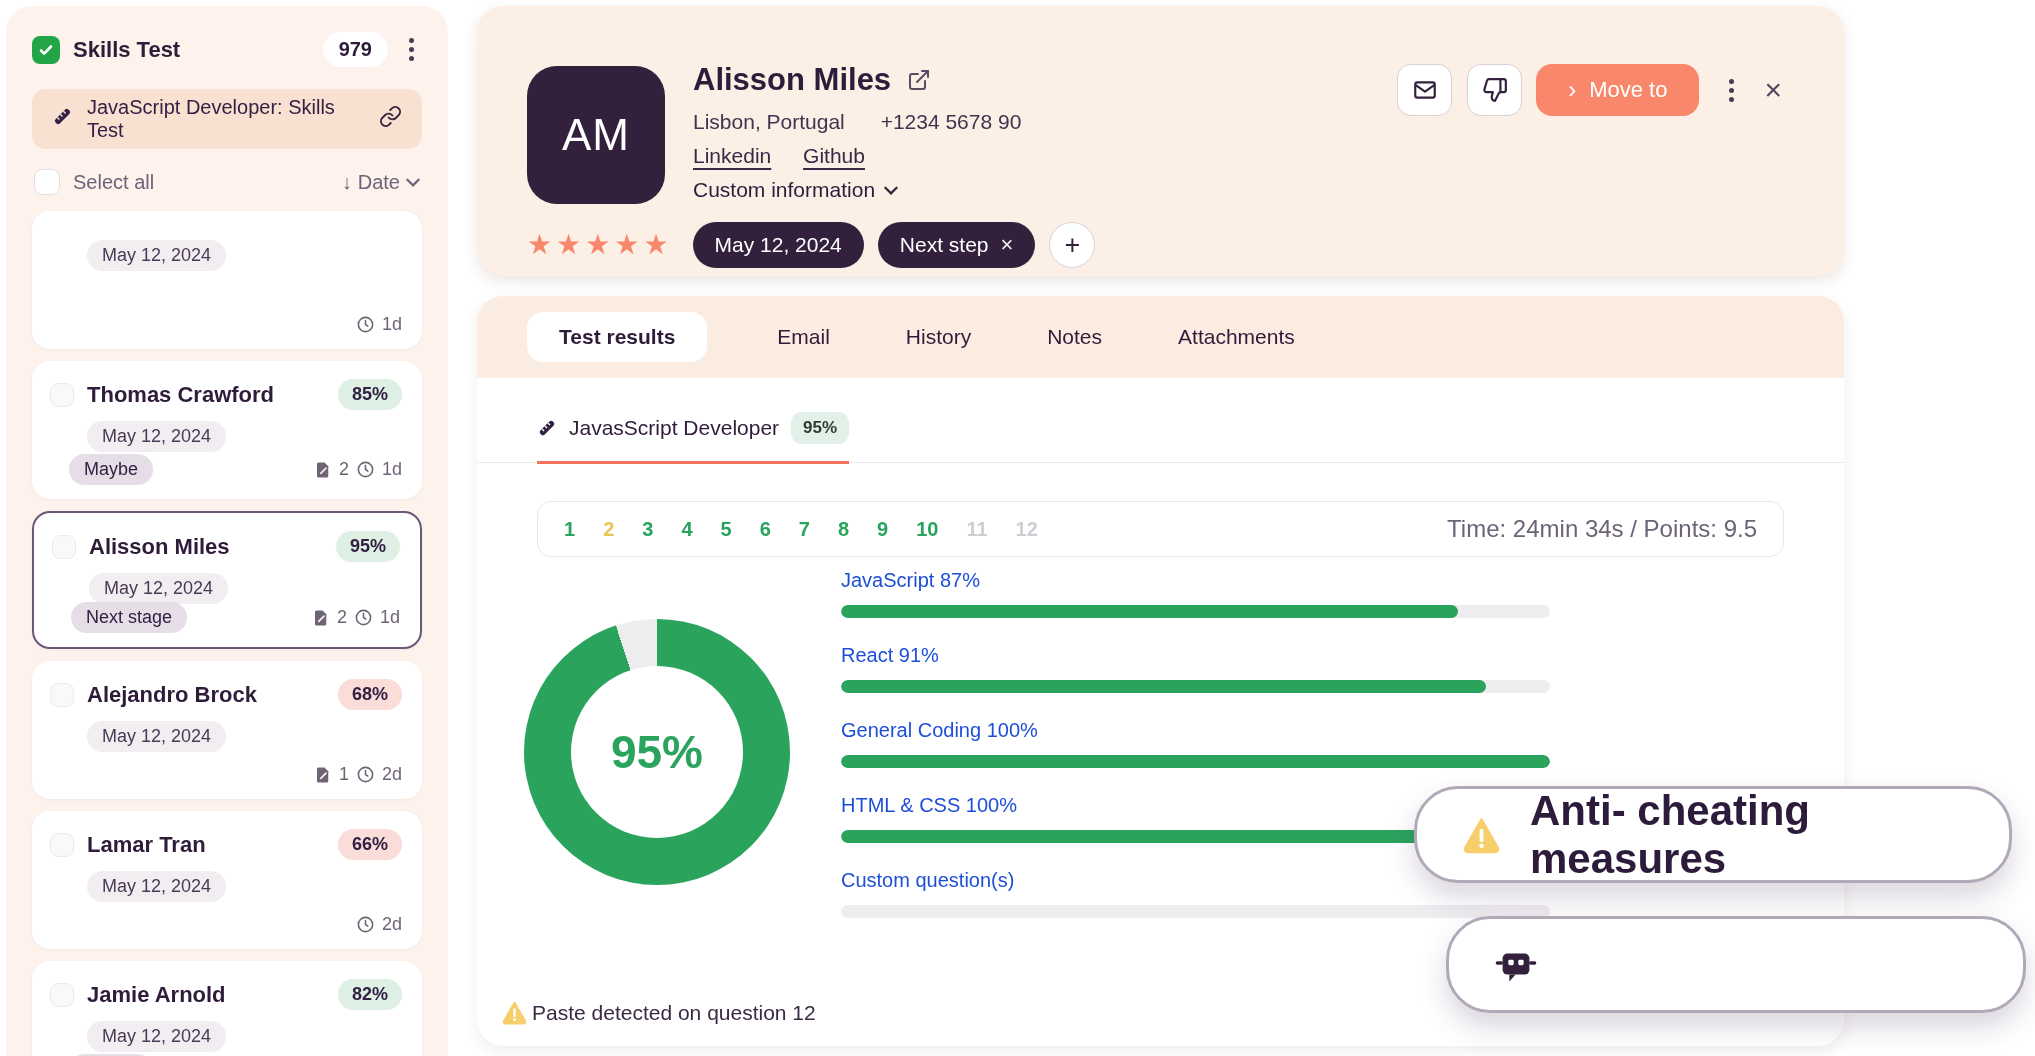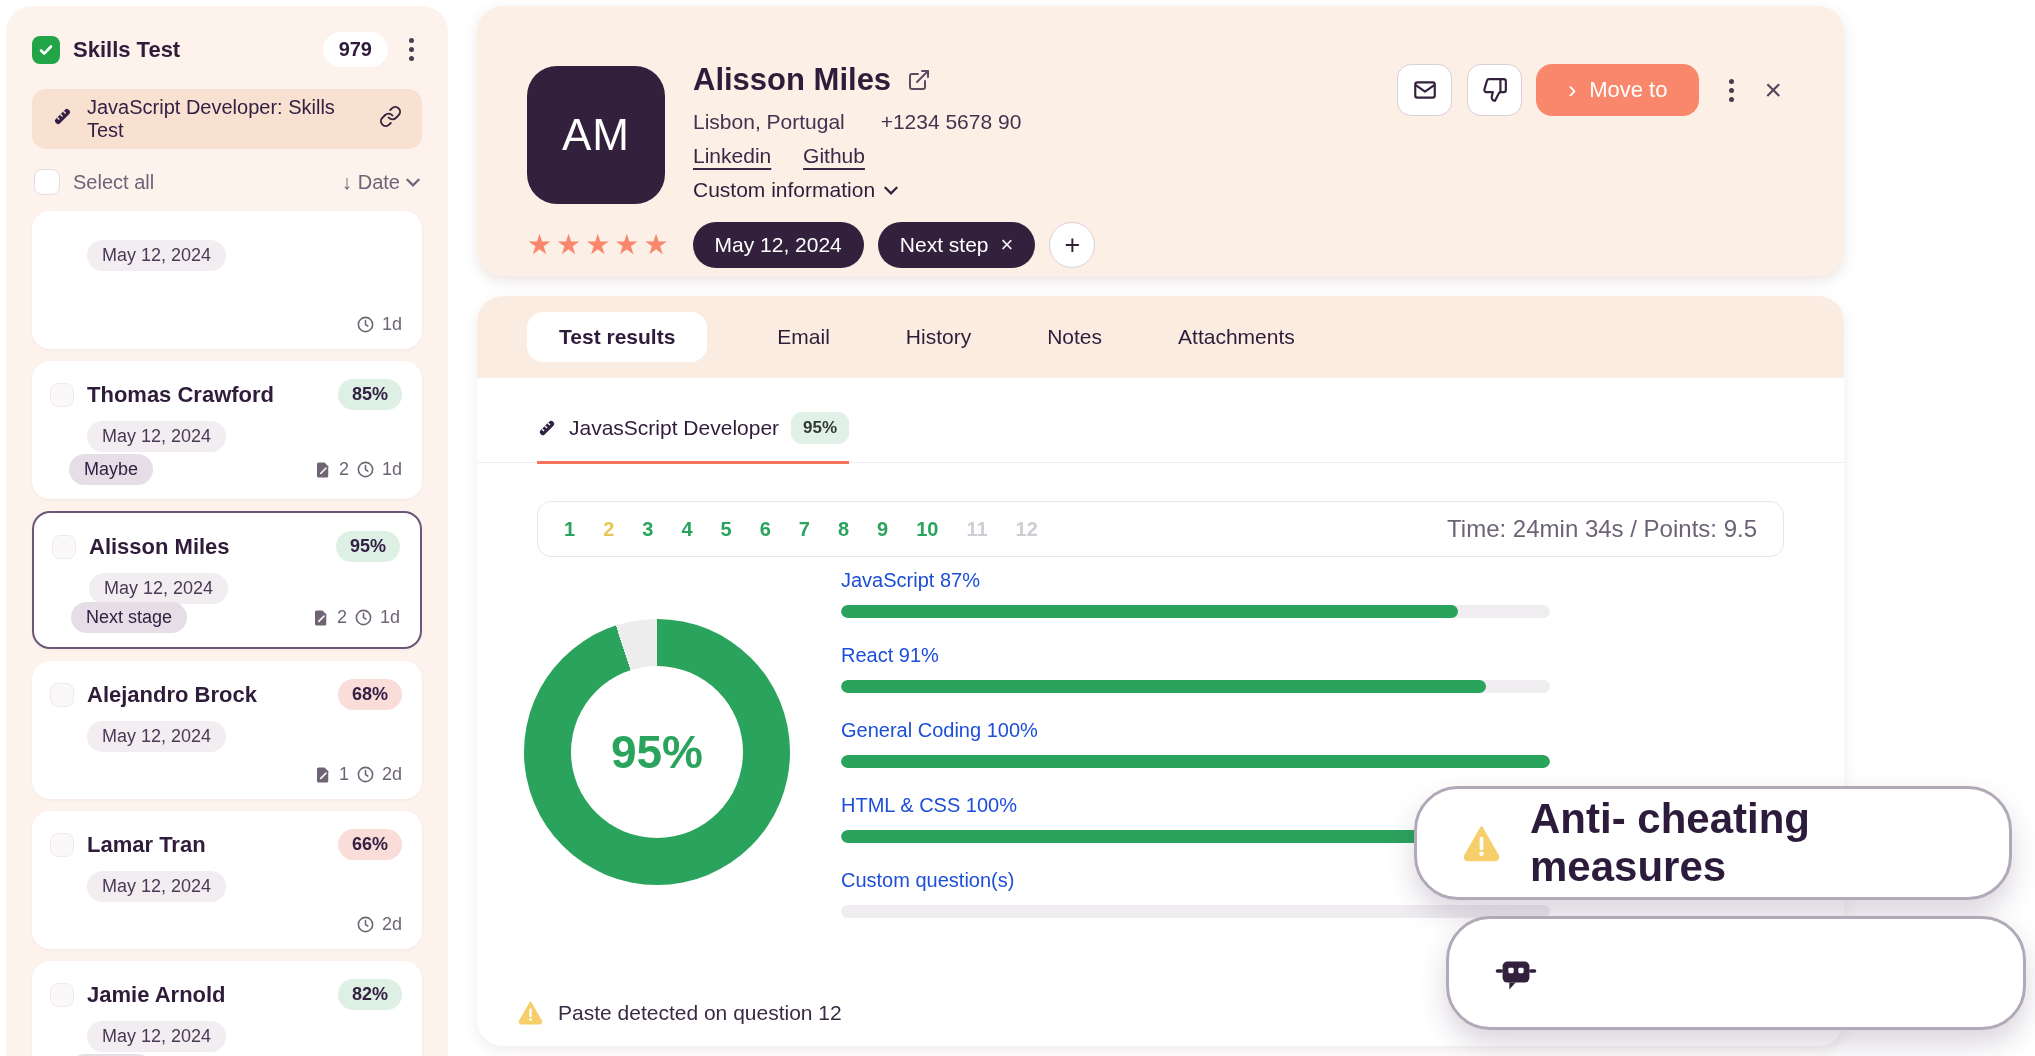--- a/index.html
+++ b/index.html
@@ -86,25 +86,25 @@
   .qtime { margin-left:auto; font-size:24px; color:#6d6376; font-weight:500; }
   .results { position:absolute; left:0; right:0; top:251px; bottom:0; }
   .donut { position:absolute; left:47px; top:72px; width:266px; height:266px; border-radius:50%; }
   .donut .hole { position:absolute; inset:47px; background:#fff; border-radius:50%; display:flex; align-items:center; justify-content:center; }
   .donut .pct { font-size:46px; font-weight:700; color:#2aa35d; }
   .skills { position:absolute; left:364px; top:22px; width:709px; }
   .skill + .skill { margin-top:26px; }
   .sklabel { font-size:20px; color:#1d4ed8; margin-bottom:13px; }
   .sktrack { height:13px; border-radius:7px; background:#efedf0; overflow:hidden; }
   .skfill { height:13px; border-radius:7px; background:#2aa35d; }
-  .warnrow { position:absolute; left:40px; top:452px; display:flex; align-items:center; gap:14px; }
+  .warnrow { position:absolute; left:24px; top:452px; display:flex; align-items:center; gap:4px; }
   .warntext { font-size:21px; color:#3a2a44; font-weight:500; }
 
   
-  .floatpill { position:absolute; height:114px; background:#fff; border:3px solid #b2a9b8; border-radius:44px;
+  .floatpill { position:absolute; height:97px; background:#fff; border:3px solid #b2a9b8; border-radius:44px;
     box-shadow:0 14px 28px rgba(70,50,90,.20); display:flex; align-items:center; gap:28px; padding:0 44px;
     font-size:42px; font-weight:600; color:#2d1b3c; z-index:50; }
   .pill-anti { left:1414px; top:786px; width:598px; }
   .pill-auto { left:1446px; top:916px; width:580px; }
 </style>
 </head>
 <body>
 
 <div class="page">
 

